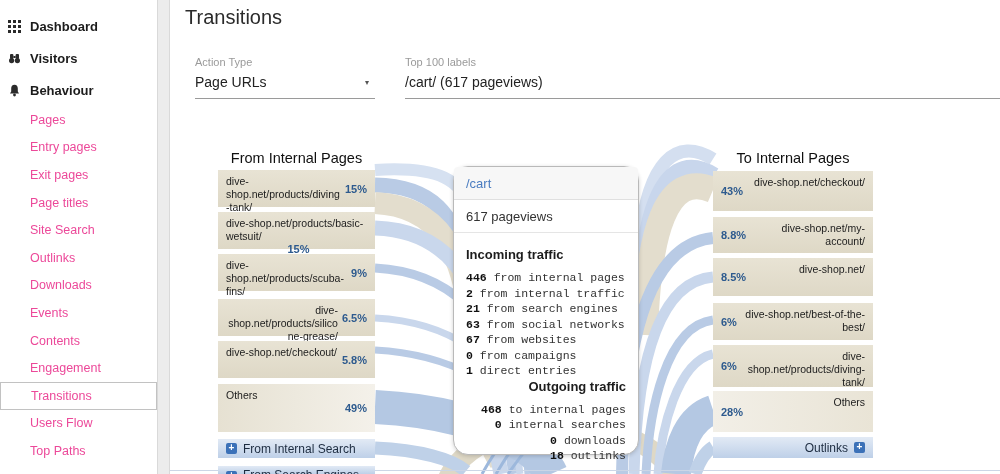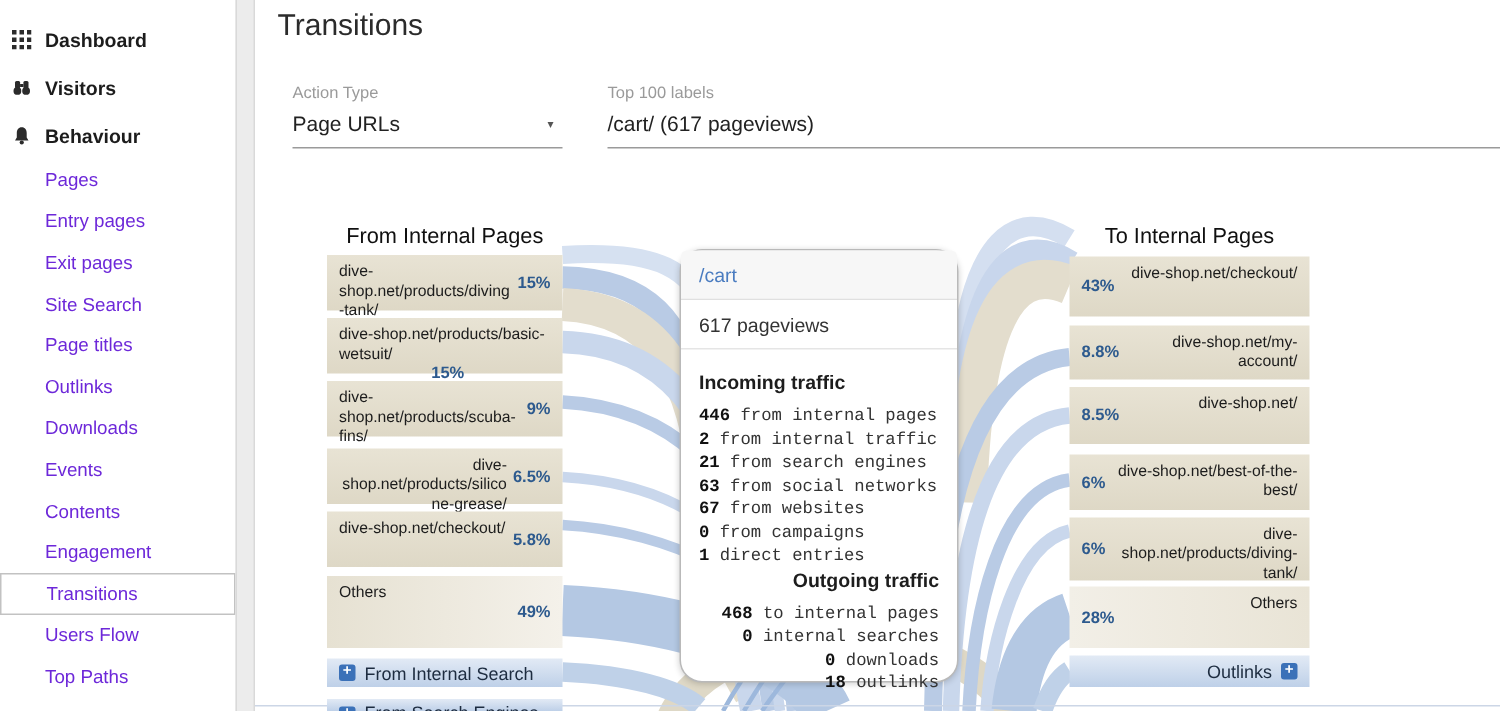--- a/index.html
+++ b/index.html
@@ -1,21 +1,21 @@
 <!DOCTYPE html>
 <html><head>
 <meta charset="utf-8">
 <style>
   * { margin:0; padding:0; box-sizing:border-box; }
   body { background:#fff; font-family:"Liberation Sans", sans-serif; }
   .page { position:relative; width:1000px; height:474px; overflow:hidden; background:#fff; }
 
   
   .sidebar { position:absolute; left:0; top:0; width:157px; height:100%; background:#fff; z-index:6; padding-top:10px; }
-  .side-item { display:flex; align-items:center; height:27.6px; padding-left:30px; font-size:12.5px; color:#6d28d9; cursor:pointer; }
+  .side-item { display:flex; align-items:center; height:27.6px; padding-left:30px; font-size:12.5px; color:#ec4899; cursor:pointer; }
   .side-item.top { height:32px; padding-left:8px; font-weight:bold; font-size:13px; color:#1c1c1c; }
   .side-item.top .sicon { width:13px; height:13px; margin-right:9px; flex:none; }
   .side-item.selected { border:1px solid #c2c2c2; background:#fff; }
   .scroll-strip { position:absolute; left:157px; top:0; width:13px; height:100%; background:#ececec; border-left:1px solid #d9d9d9; border-right:1px solid #d9d9d9; z-index:6; }
 
   
   .page-title { position:absolute; left:185px; top:6px; font-size:20px; font-weight:500; color:#2b2b2b; z-index:4; }
   .ctl { position:absolute; z-index:4; }
   .ctl .lbl { font-size:11px; color:#9a9a9a; margin-bottom:6px; }
   .ctl .val { font-size:14px; color:#222; padding-bottom:8px; border-bottom:1px solid #9a9a9a; position:relative; cursor:pointer; }
@@ -135,24 +135,24 @@
     <div class="side-item">
         <span>Pages</span>
       </div>
     <div class="side-item">
         <span>Entry pages</span>
       </div>
     <div class="side-item">
         <span>Exit pages</span>
       </div>
     <div class="side-item">
+        <span>Page titles</span>
+      </div>
+    <div class="side-item">
         <span>Site Search</span>
-      </div>
-    <div class="side-item">
-        <span>Page titles</span>
       </div>
     <div class="side-item">
         <span>Outlinks</span>
       </div>
     <div class="side-item">
         <span>Downloads</span>
       </div>
     <div class="side-item">
         <span>Events</span>
       </div>

